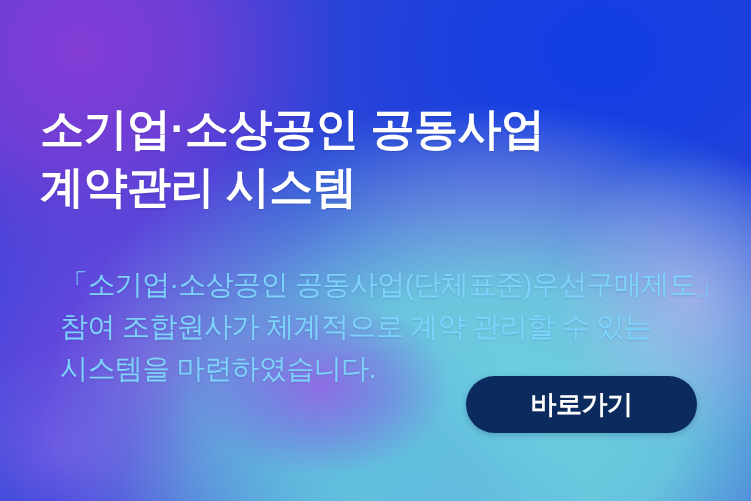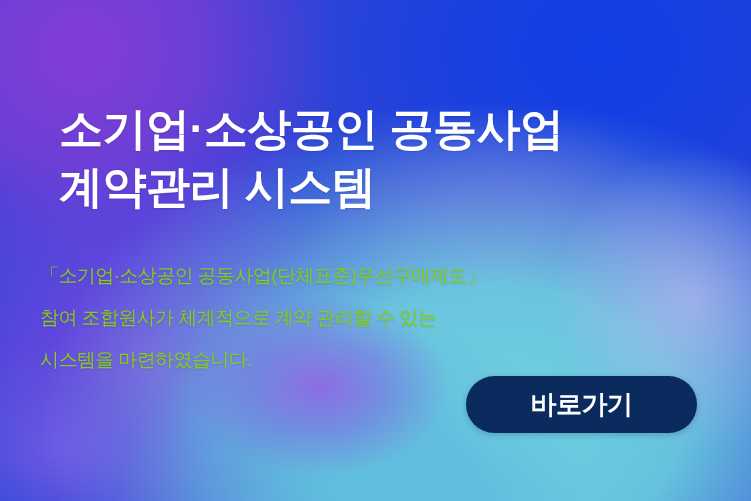--- a/index.html
+++ b/index.html
@@ -122,37 +122,37 @@
 
   
   .content {
     position: relative;
     z-index: 5;
     padding: 0;
   }
 
   .headline {
     position: absolute;
-    left: 59px;
+    left: 40px;
     top: 71px;
     color: #ffffff;
     font-size: 44px;
     line-height: 58px;
     font-weight: bold;
     letter-spacing: -0.5px;
     white-space: pre-line;
     text-shadow: 0 1px 2px rgba(20,25,90,0.18);
   }
 
   .bodytext {
     position: absolute;
-    left: 40px;
+    left: 60px;
     top: 236px;
-    color: #84cc16;
-    font-size: 19px;
+    color: #7dd3fc;
+    font-size: 28px;
     line-height: 42px;
     font-weight: 500;
     letter-spacing: -0.6px;
     white-space: pre-line;
     text-shadow: 0 1px 2px rgba(20,25,90,0.14);
   }
 
   .cta {
     position: absolute;
     left: 466px;

